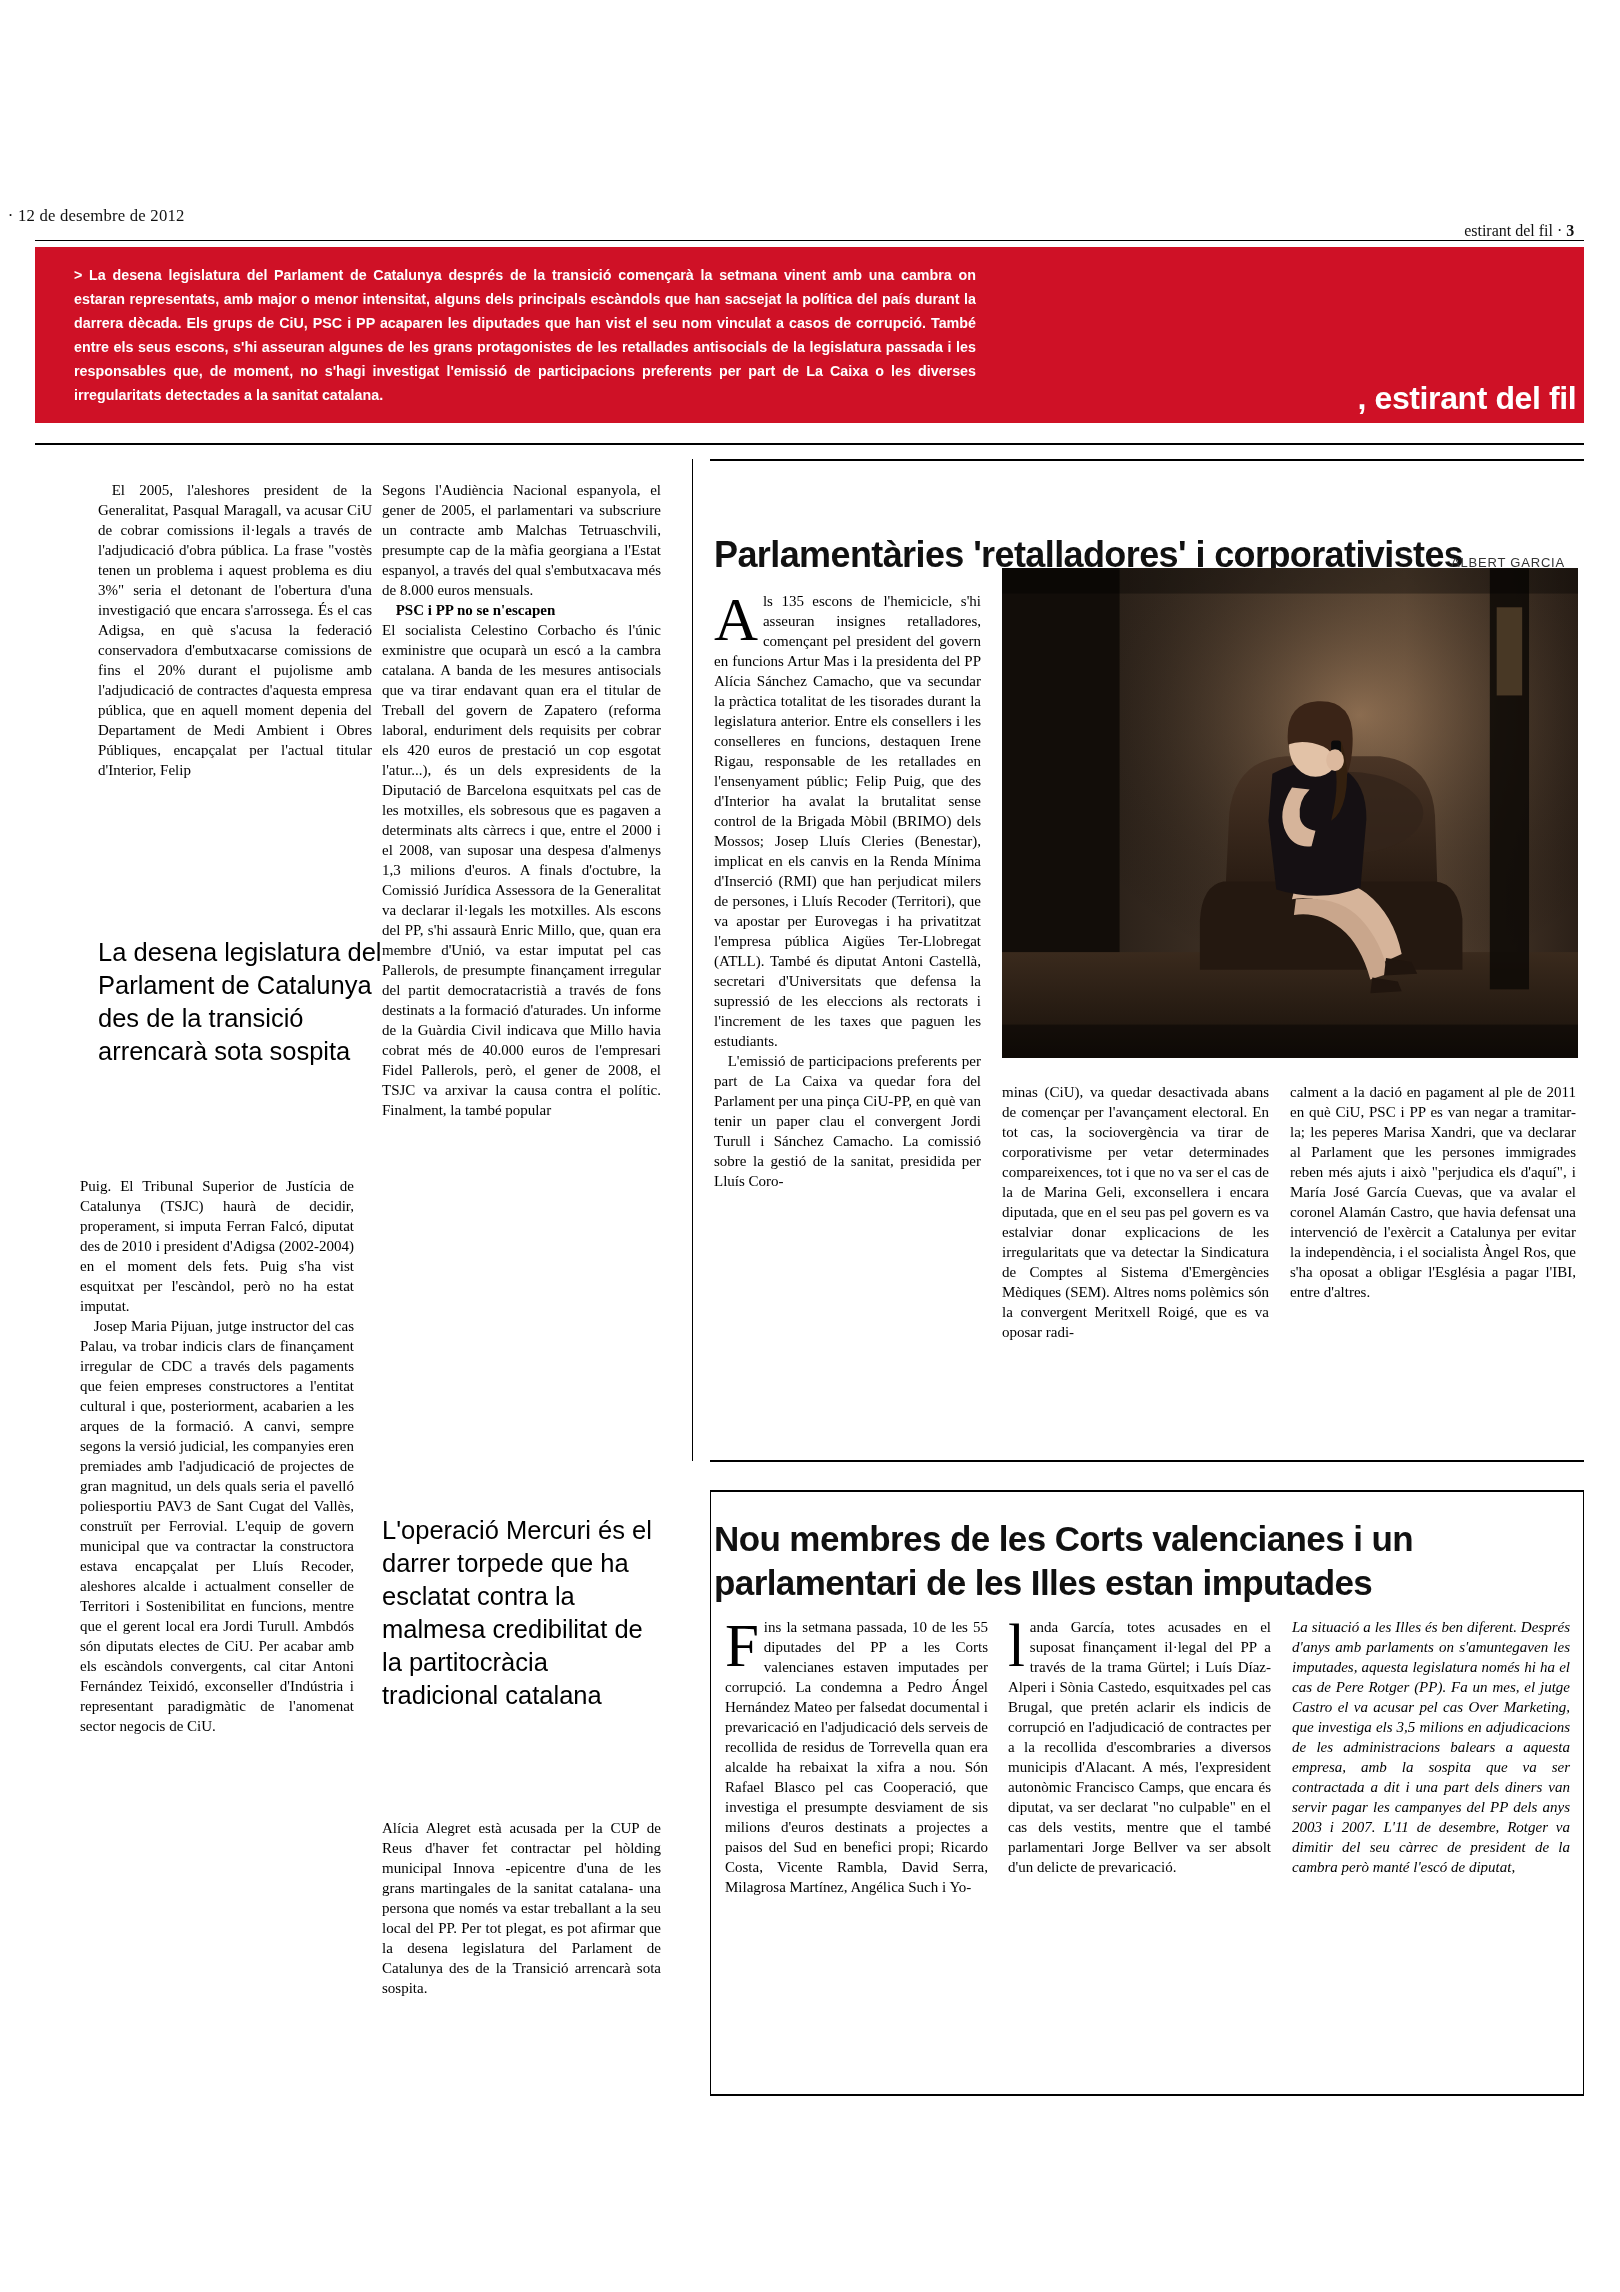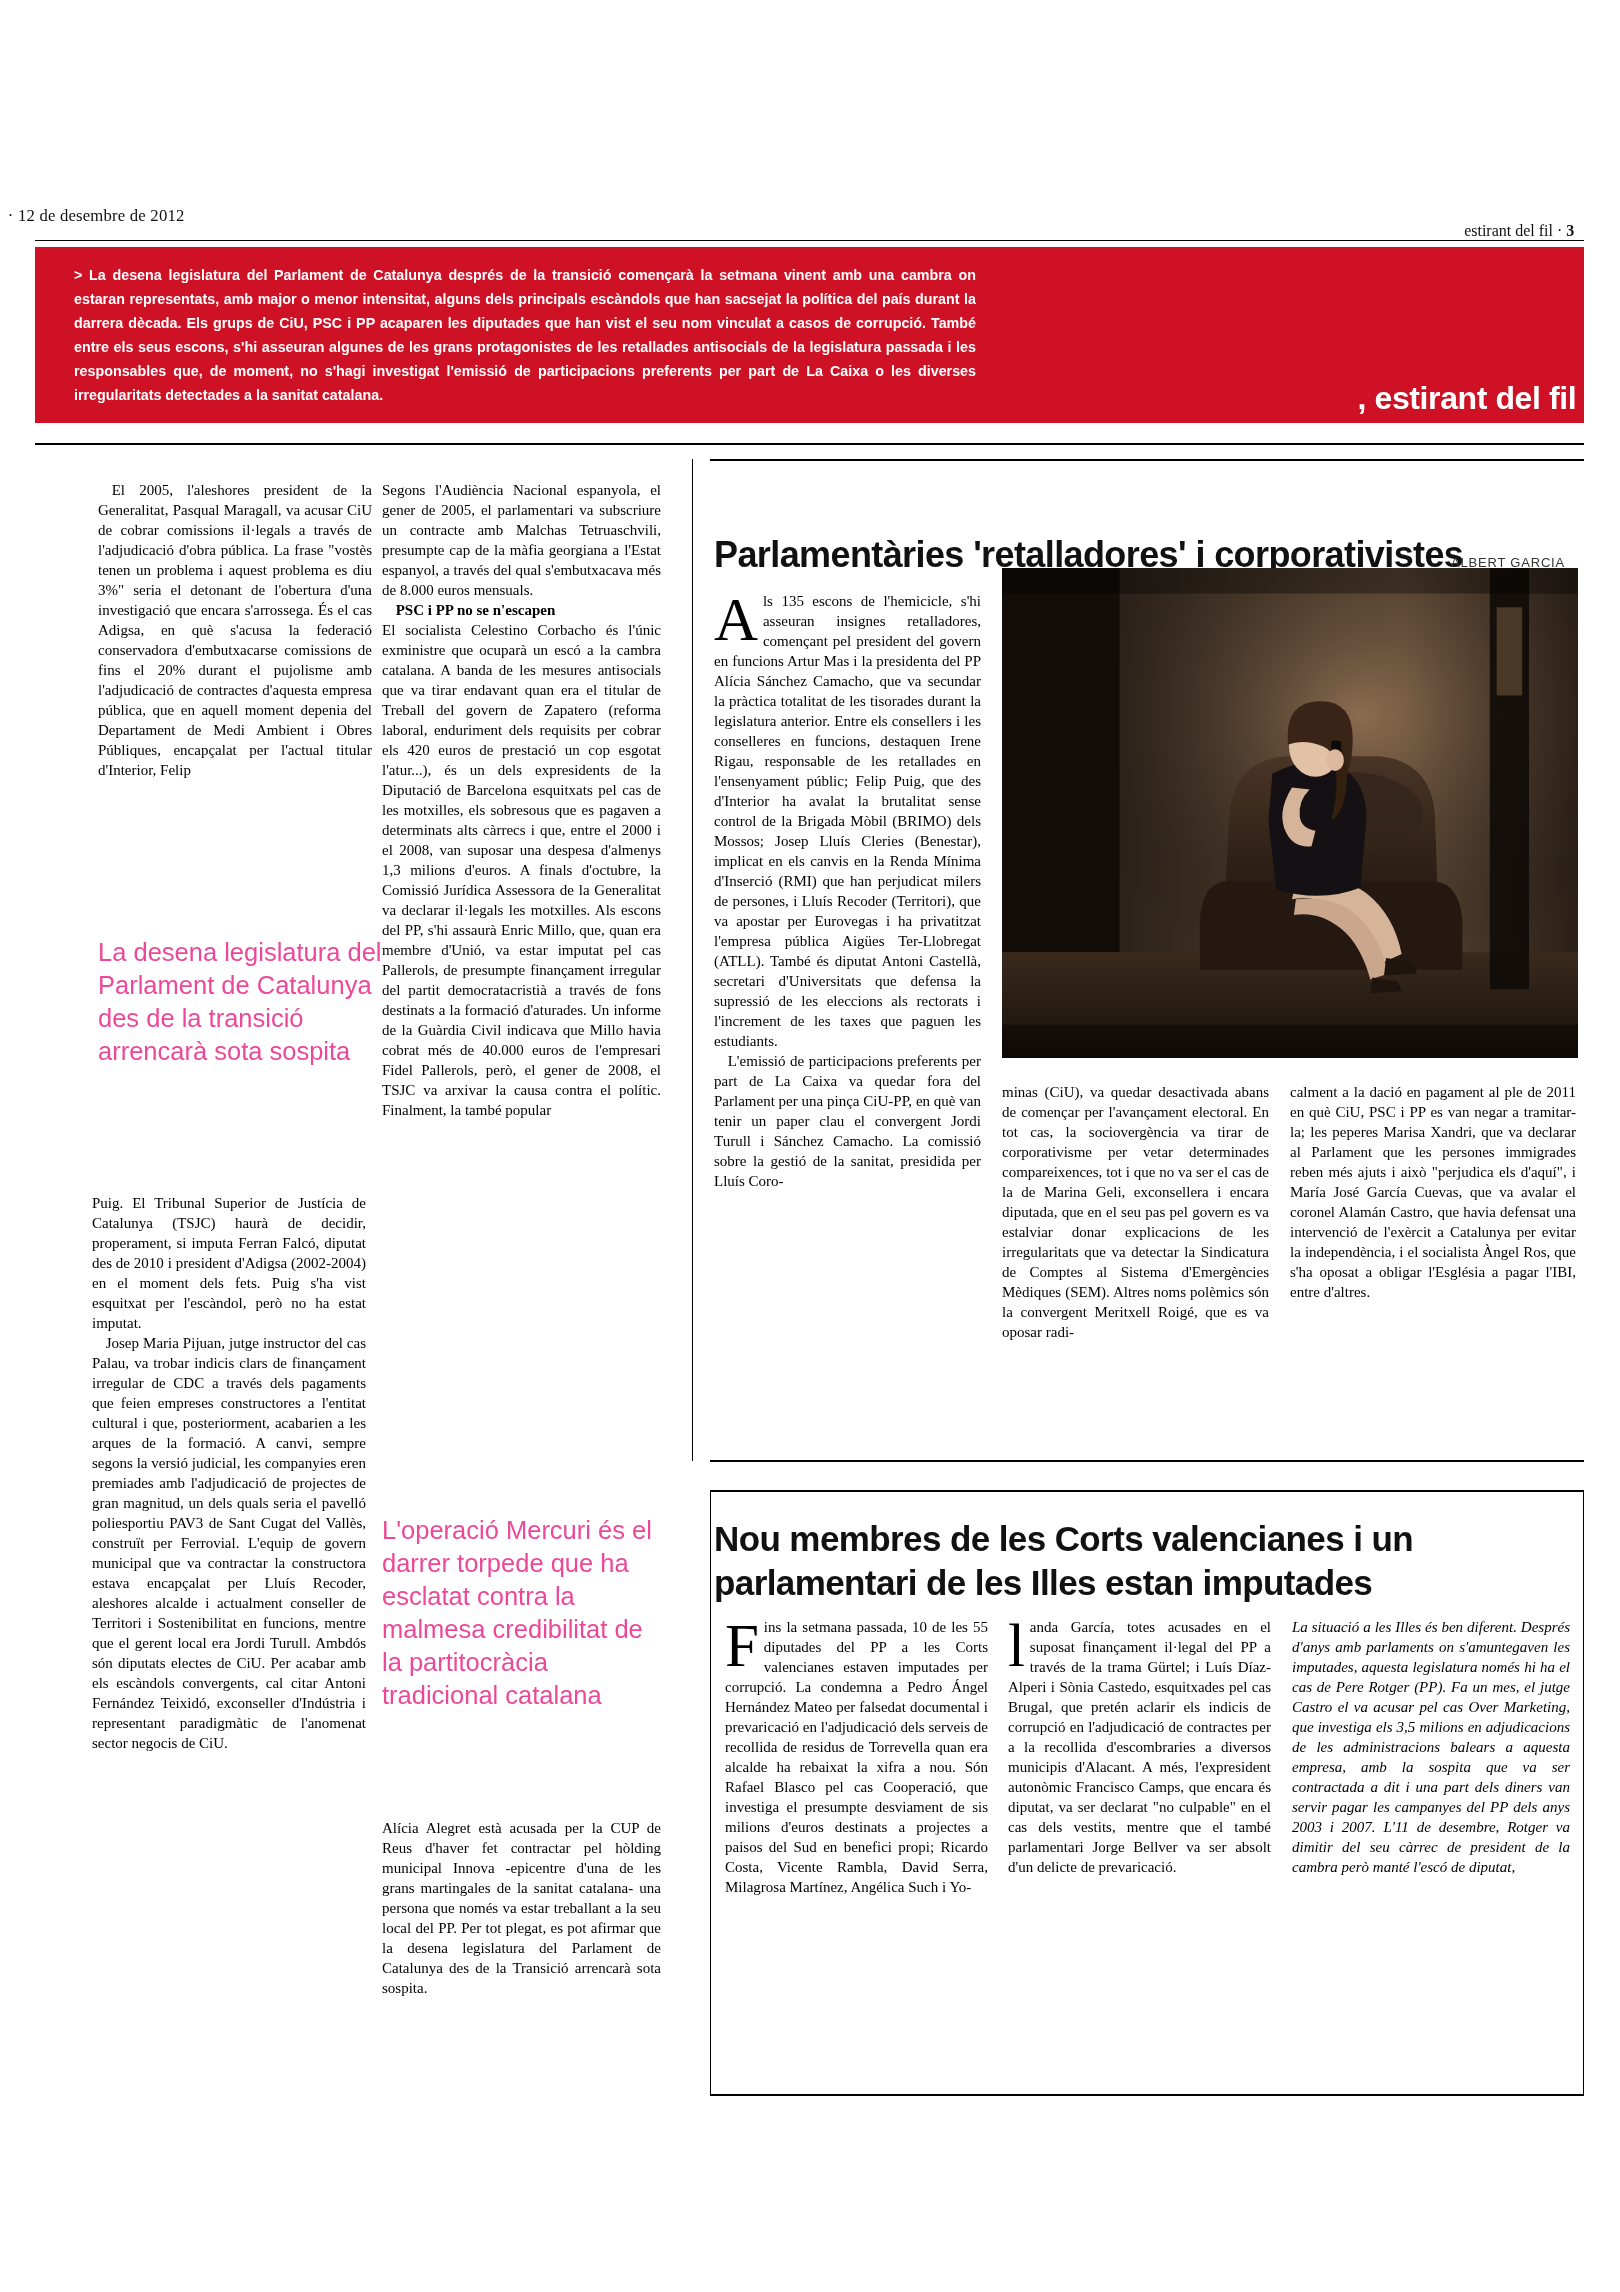--- a/index.html
+++ b/index.html
@@ -117,21 +117,21 @@
 
   .subhead {
     font-weight: bold;
     font-size: 15px;
     margin: 9.8px 0 1px 0;
     text-indent: 0;
   }
 
   
   .pullquote {
-    color: #ec4899;
+    color: #000000;
     font-family: "Liberation Sans", sans-serif;
     font-weight: normal;
     font-size: 25.5px;
     line-height: 33px;
     text-align: left;
   }
 
   
   .headline {
     font-family: "Liberation Sans", sans-serif;
@@ -209,21 +209,21 @@
   </div>
 
   <div class="rule rule-under-banner"></div>
 
   <div class="col" style="left:98px; top:480px; width:274px;">
     <p>El 2005, l'aleshores president de la Generalitat, Pasqual Maragall, va acusar CiU de cobrar comissions il·legals a través de l'adjudicació d'obra pública. La frase "vostès tenen un problema i aquest problema es diu 3%" seria el detonant de l'obertura d'una investigació que encara s'arrossega. És el cas Adigsa, en què s'acusa la federació conservadora d'embutxacarse comissions de fins el 20% durant el pujolisme amb l'adjudicació de contractes d'aquesta empresa pública, que en aquell moment depenia del Departament de Medi Ambient i Obres Públiques, encapçalat per l'actual titular d'Interior, Felip</p>
   </div>
 
   <div class="pullquote" style="position:absolute; left:98px; top:936px; width:284px;">La desena legislatura del Parlament de Catalunya des de la transició arrencarà sota sospita</div>
 
-  <div class="col" style="left:92px; top:1176px; width:274px;margin-top:17px;">
+  <div class="col" style="left:80px; top:1176px; width:274px;">
     <p class="noindent">Puig. El Tribunal Superior de Justícia de Catalunya (TSJC) haurà de decidir, properament, si imputa Ferran Falcó, diputat des de 2010 i president d'Adigsa (2002-2004) en el moment dels fets. Puig s'ha vist esquitxat per l'escàndol, però no ha estat imputat.</p>
     <p>Josep Maria Pijuan, jutge instructor del cas Palau, va trobar indicis clars de finançament irregular de CDC a través dels pagaments que feien empreses constructores a l'entitat cultural i que, posteriorment, acabarien a les arques de la formació. A canvi, sempre segons la versió judicial, les companyies eren premiades amb l'adjudicació de projectes de gran magnitud, un dels quals seria el pavelló poliesportiu PAV3 de Sant Cugat del Vallès, construït per Ferrovial. L'equip de govern municipal que va contractar la constructora estava encapçalat per Lluís Recoder, aleshores alcalde i actualment conseller de Territori i Sostenibilitat en funcions, mentre que el gerent local era Jordi Turull. Ambdós són diputats electes de CiU. Per acabar amb els escàndols convergents, cal citar Antoni Fernández Teixidó, exconseller d'Indústria i representant paradigmàtic de l'anomenat sector negocis de CiU.</p>
   </div>
 
   <div class="col" style="left:382px; top:480px; width:279px;">
     <p class="noindent">Segons l'Audiència Nacional espanyola, el gener de 2005, el parlamentari va subscriure un contracte amb Malchas Tetruaschvili, presumpte cap de la màfia georgiana a l'Estat espanyol, a través del qual s'embutxacava més de 8.000 euros mensuals.</p>
     <p class="subhead">PSC i PP no se n'escapen</p>
     <p class="noindent">El socialista Celestino Corbacho és l'únic exministre que ocuparà un escó a la cambra catalana. A banda de les mesures antisocials que va tirar endavant quan era el titular de Treball del govern de Zapatero (reforma laboral, enduriment dels requisits per cobrar els 420 euros de prestació un cop esgotat l'atur...), és un dels expresidents de la Diputació de Barcelona esquitxats pel cas de les motxilles, els sobresous que es pagaven a determinats alts càrrecs i que, entre el 2000 i el 2008, van suposar una despesa d'almenys 1,3 milions d'euros. A finals d'octubre, la Comissió Jurídica Assessora de la Generalitat va declarar il·legals les motxilles. Als escons del PP, s'hi assaurà Enric Millo, que, quan era membre d'Unió, va estar imputat pel cas Pallerols, de presumpte finançament irregular del partit democratacristià a través de fons destinats a la formació d'aturades. Un informe de la Guàrdia Civil indicava que Millo havia cobrat més de 40.000 euros de l'empresari Fidel Pallerols, però, el gener de 2008, el TSJC va arxivar la causa contra el polític. Finalment, la també popular</p>
   </div>
 

